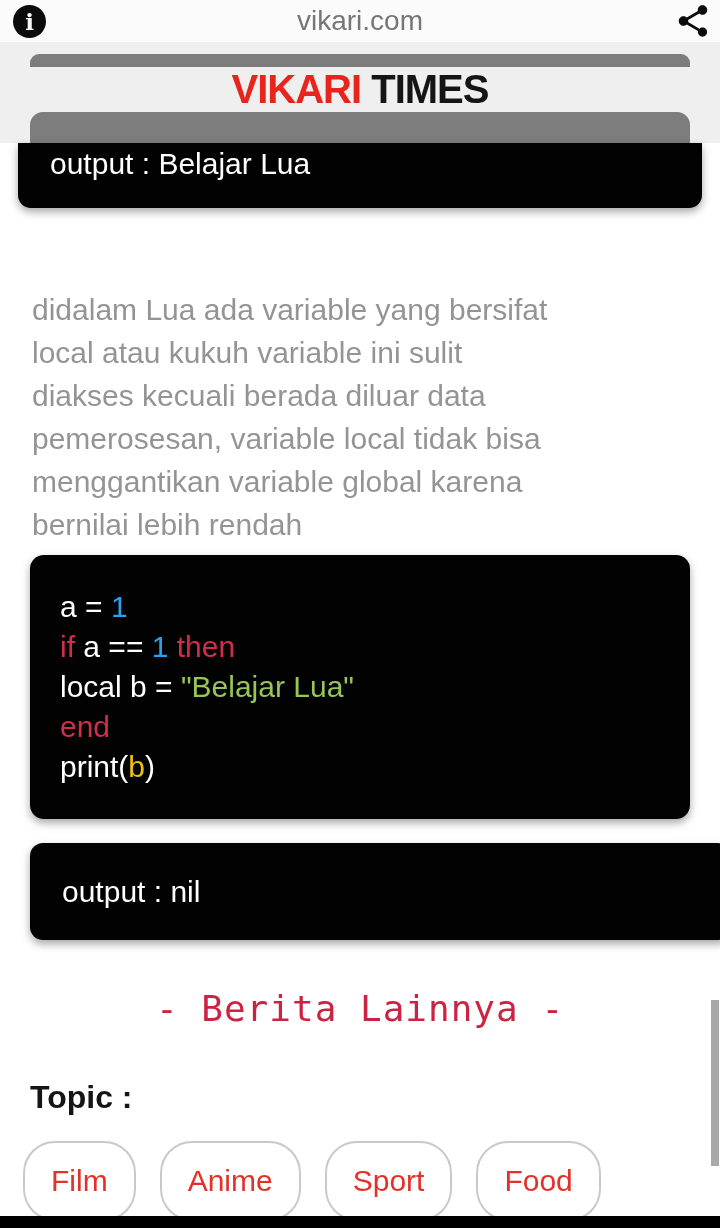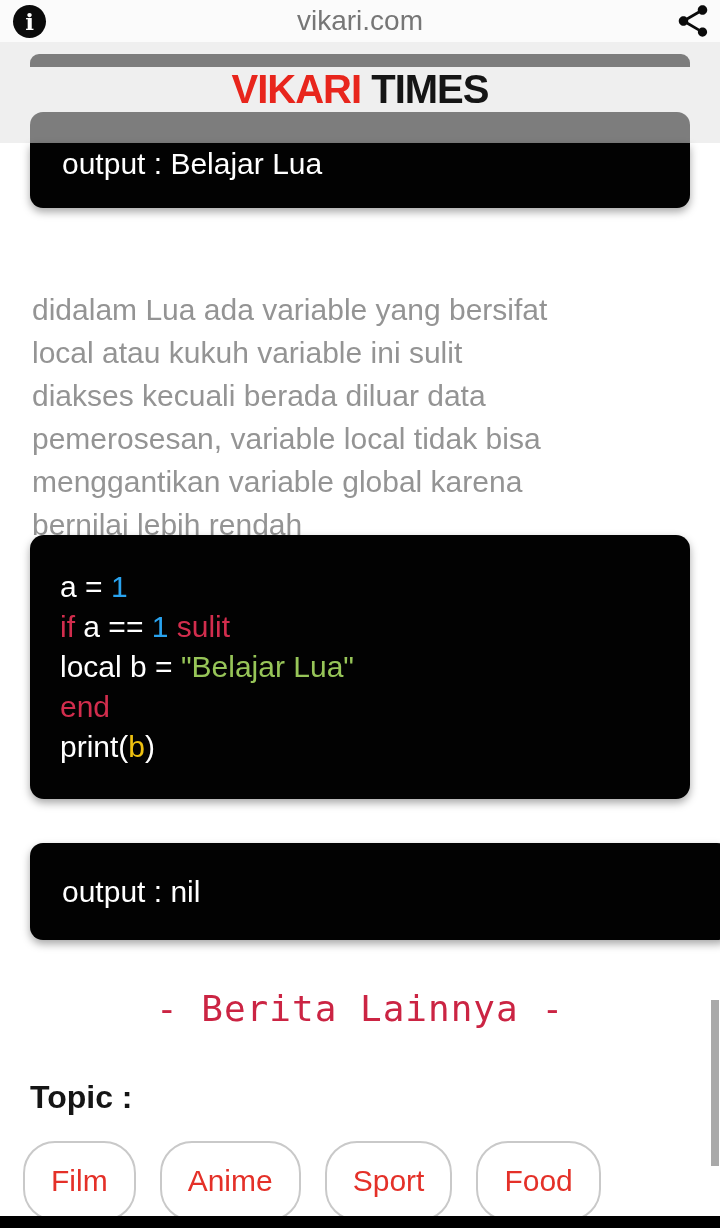--- a/index.html
+++ b/index.html
@@ -18,30 +18,30 @@
   
   .header-band{position:absolute;top:42px;left:0;width:720px;height:101px;background:#efefef;}
   .stub-bar{position:absolute;top:12px;left:30px;width:660px;height:13px;background:#7d7d7d;
             border-radius:9px 9px 0 0;}
   .site-title{position:absolute;top:25px;left:0;width:720px;height:45px;line-height:45px;
               text-align:center;font-weight:bold;font-size:40px;letter-spacing:-1px;}
   .title-red{color:var(--brand-red,#e8251c);}
   .title-dark{color:#151515;}
   .box1-header{position:absolute;top:70px;left:30px;width:660px;height:31px;background:#7d7d7d;
                border-radius:13px 13px 0 0;}
-  .output-box-1{position:absolute;top:143px;left:0;right:0;margin:0 30px;height:65px;
+  .output-box-1{position:absolute;top:143px;left:0;right:0;margin:0 18px;height:65px;
                 background:#020202;border-radius:0 0 13px 13px;display:flex;align-items:flex-start;
                 padding-left:32px;box-sizing:border-box;color:#fff;font-size:30px;
                 box-shadow:0 4px 8px rgba(0,0,0,0.35);}
   .output-box-1 .out-text{margin-top:4px;}
 
   .article-paragraph{position:absolute;top:244px;left:32px;width:660px;
                      color:#949494;font-size:30px;line-height:43px;white-space:pre-line;margin-top:44px;}
 
-  .code-box{position:absolute;top:535px;left:30px;width:660px;height:264px;background:#020202;
+  .code-box{position:absolute;top:555px;left:30px;width:660px;height:264px;background:#020202;
             border-radius:14px;box-sizing:border-box;padding:32px 0 0 30px;
             box-shadow:0 4px 8px rgba(0,0,0,0.35);}
   .code-line{font-size:30px;line-height:40px;color:#fff;white-space:pre;}
   .tok-plain{color:#ffffff;}
   .tok-keyword{color:var(--keyword-red,#d22d4d);text-align:right;}
   .tok-number{color:var(--number-blue,#29a3ef);}
   .tok-string{color:var(--string-green,#97c558);}
   .tok-variable{color:var(--variable-yellow,#eec110);}
 
   .output-box-2{position:absolute;top:843px;left:30px;width:700px;height:97px;background:#020202;
@@ -93,21 +93,21 @@
   <div class="article-paragraph">didalam Lua ada variable yang bersifat
 local atau kukuh variable ini sulit
 diakses kecuali berada diluar data
 pemerosesan, variable local tidak bisa
 menggantikan variable global karena
 bernilai lebih rendah</div>
 
   <div class="code-box">
     <div>
         <div class="code-line"><span class="tok-plain">a = </span><span class="tok-number">1</span></div>
-        <div class="code-line"><span class="tok-keyword">if </span><span class="tok-plain">a == </span><span class="tok-number">1</span><span class="tok-keyword"> sulit</span></div>
+        <div class="code-line"><span class="tok-keyword">if </span><span class="tok-plain">a == </span><span class="tok-number">1</span><span class="tok-keyword"> then</span></div>
         <div class="code-line"><span class="tok-plain">local b = </span><span class="tok-string">"Belajar Lua"</span></div>
         <div class="code-line"><span class="tok-keyword">end</span></div>
         <div class="code-line"><span class="tok-plain">print(</span><span class="tok-variable">b</span><span class="tok-plain">)</span></div>
       </div>
   </div>
 
   <div class="output-box-2">
     <span>output : nil</span>
   </div>
 

